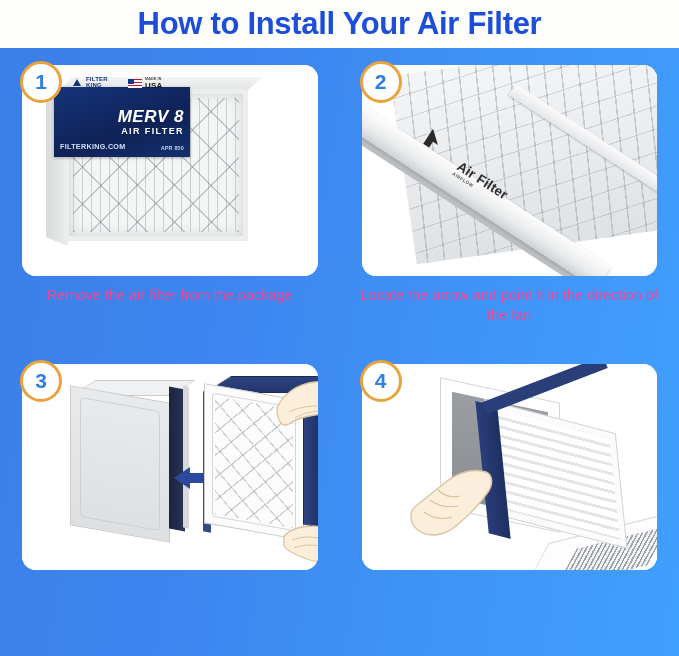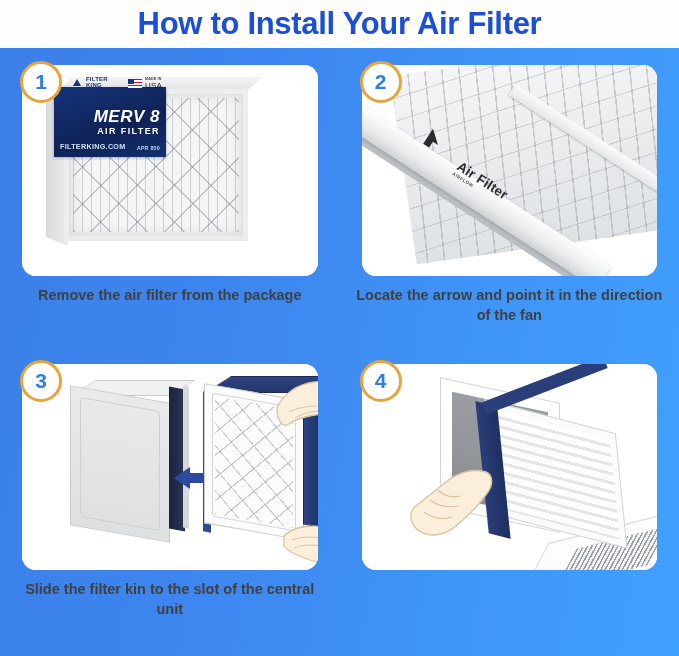--- a/index.html
+++ b/index.html
@@ -44,21 +44,21 @@
     border-radius:50%;background:#ffffff;
     border:3px solid #e9a33c;
     display:flex;align-items:center;justify-content:center;
     font-size:21px;font-weight:700;color:#2f7fe0;
     z-index:6;box-sizing:border-box;
   }
   .cell.r2 .badge{top:8px;}
 
   .caption{
     position:absolute;left:14px;right:14px;top:238px;
-    color:#404040;font-size:14.5px;font-weight:700;
+    color:#ec4899;font-size:14.5px;font-weight:400;
     text-align:center;line-height:1.35;
   }
   .cell.r2 .caption{top:228px;}
 
   
   .p1{position:absolute;inset:0;background:#ffffff;}
   .filter-photo{
     position:absolute;left:24px;top:12px;width:228px;height:175px;
   }
   .fp-side{
@@ -90,21 +90,21 @@
   }
   .mesh{
     position:absolute;inset:4px;
     background:
       repeating-linear-gradient(45deg,
         rgba(120,128,136,.42) 0 1.5px, rgba(0,0,0,0) 1.5px 26px),
       repeating-linear-gradient(-45deg,
         rgba(120,128,136,.42) 0 1.5px, rgba(0,0,0,0) 1.5px 26px);
   }
   .label{
-    position:absolute;left:8px;top:10px;width:112px;height:70px;
+    position:absolute;left:8px;top:10px;width:136px;height:70px;
     background:linear-gradient(160deg,#16337a,#0f2256 60%,#13306f);
     box-shadow:0 1px 3px rgba(0,0,0,.3);
     color:#fff;overflow:hidden;
   }
   .lbl-merv{
     position:absolute;left:0;right:6px;top:20px;text-align:right;
     font-size:17px;font-weight:800;font-style:italic;letter-spacing:.5px;
   }
   .lbl-af{
     position:absolute;left:0;right:6px;top:39px;text-align:right;
@@ -135,21 +135,21 @@
   .flag{width:14px;height:9px;position:relative;overflow:hidden;background:#fff;}
   .flag:before{
     content:"";position:absolute;inset:0;
     background:repeating-linear-gradient(180deg,#c8102e 0 1.5px,#fff 1.5px 3px);
   }
   .flag:after{
     content:"";position:absolute;left:0;top:0;width:6px;height:5px;background:#10338c;
   }
   .usa-txt{line-height:1;}
   .usa-made{font-size:3.6px;font-weight:700;color:#444;letter-spacing:.2px;display:block;}
-  .usa-big{font-size:8px;font-weight:400;color:#1a1a1a;letter-spacing:.2px;display:block;}
+  .usa-big{font-size:8px;font-weight:700;color:#1a1a1a;letter-spacing:.2px;display:block;}
 
   
   .p2{position:absolute;inset:0;background:#fff;overflow:hidden;}
   .p2-pleatfield{
     position:absolute;left:40px;top:-12px;width:320px;height:190px;
     background:
       repeating-linear-gradient(92deg,
         rgba(150,157,165,.45) 0 1.5px, rgba(255,255,255,0) 1.5px 17px),
       linear-gradient(180deg,#f4f5f6,#dfe2e5);
     transform:rotate(-8deg);
@@ -427,21 +427,20 @@
             <svg width="66" height="42" viewBox="0 0 66 42">
               <path d="M4 14 C14 4 32 2 48 6 C62 10 66 20 62 30 C58 40 44 42 30 38
                        C18 34 8 30 4 24 Z" fill="#fbeeda" stroke="#d8c4a2" stroke-width="1.3"></path>
               <path d="M12 18 C22 14 34 14 46 18" fill="none" stroke="#d8c4a2" stroke-width="1"></path>
               <path d="M14 26 C24 22 36 22 48 26" fill="none" stroke="#d8c4a2" stroke-width="1"></path>
             </svg>
           </div>
         </div>
       </div>
       <div class="badge">3</div>
-      <div class="caption">Slide the filter kin to the slot of the central unit</div>
     </div>
 
     <div class="cell r2">
       <div class="card">
         <div class="p4">
           <div class="ceil">
             <div class="ceil-frame"></div>
             <div class="ceil-hole"></div>
           </div>
 

